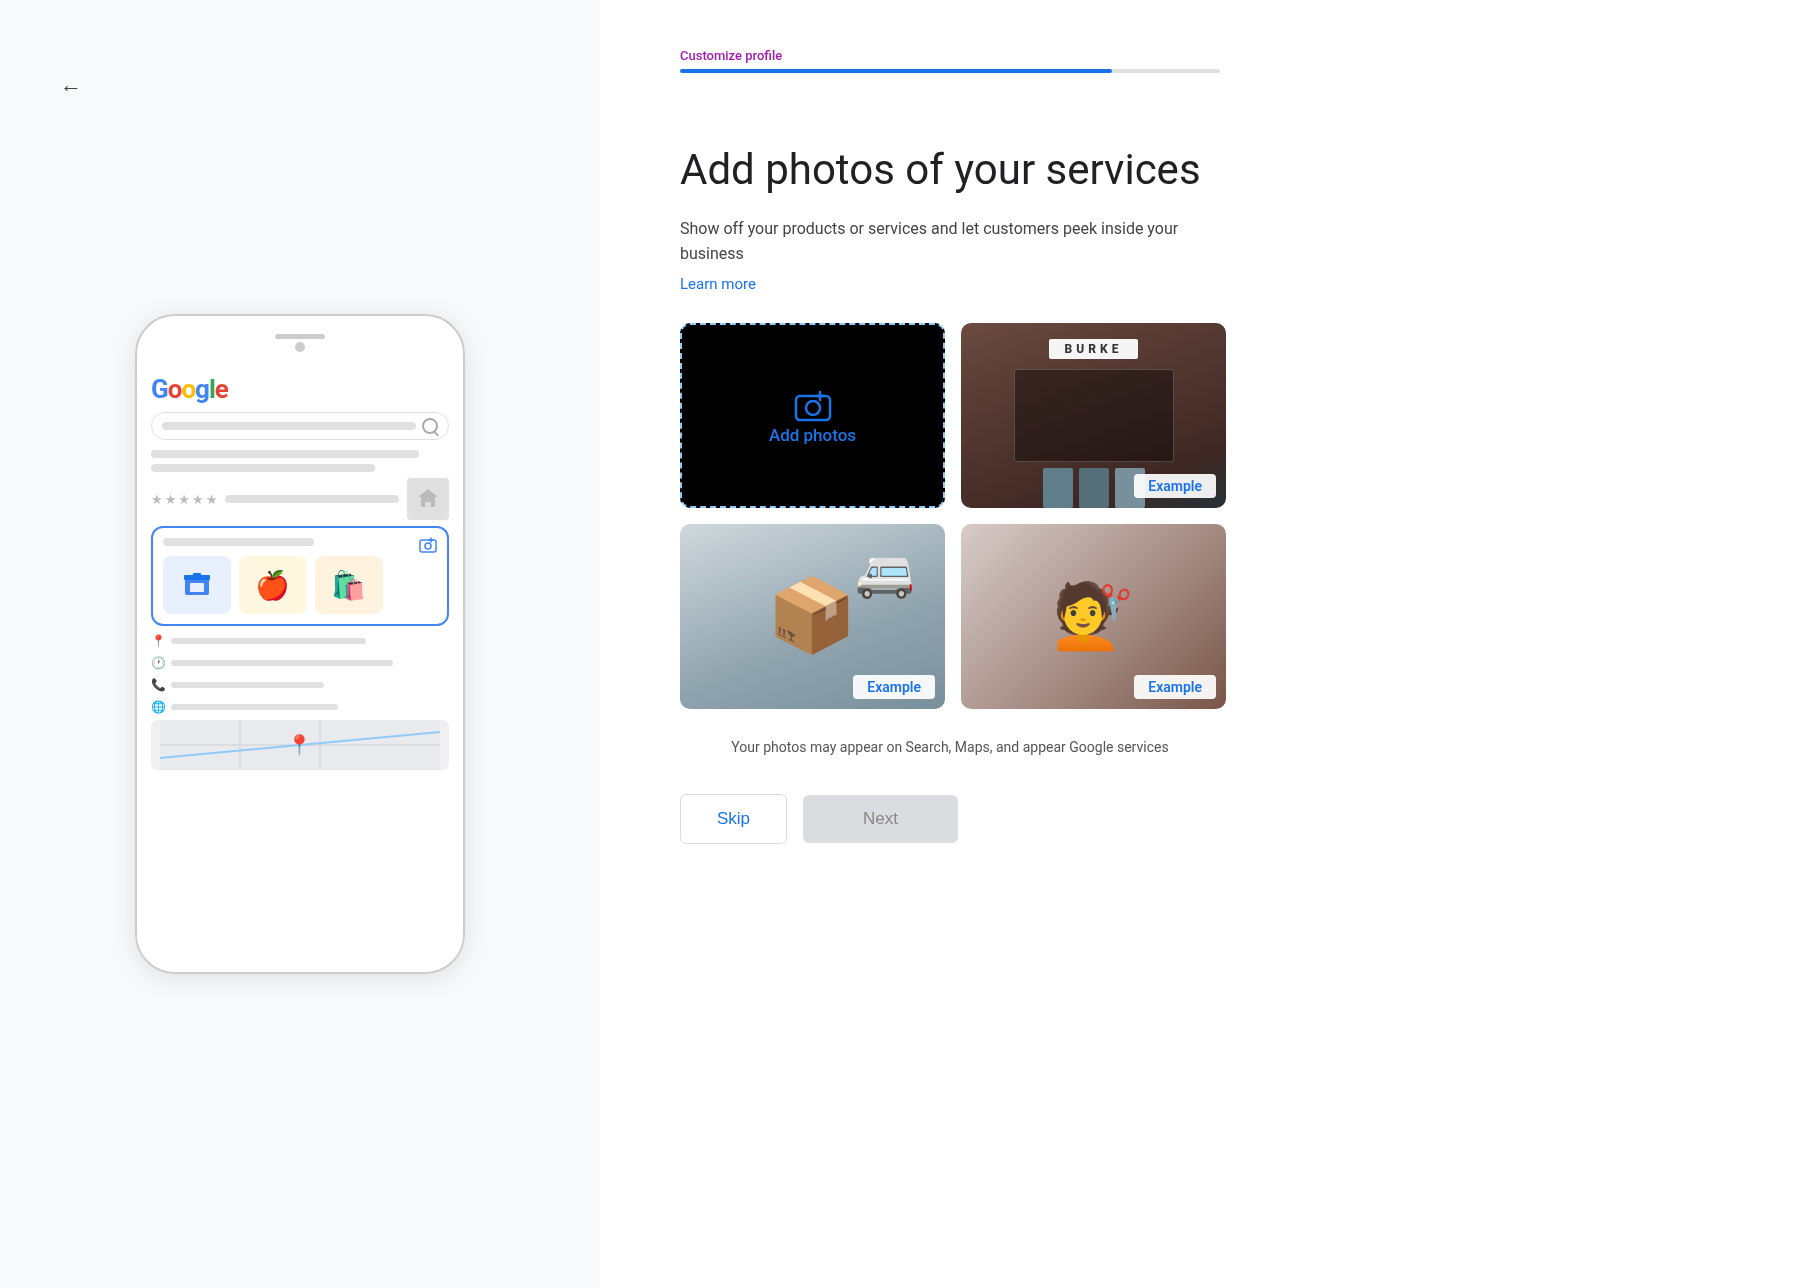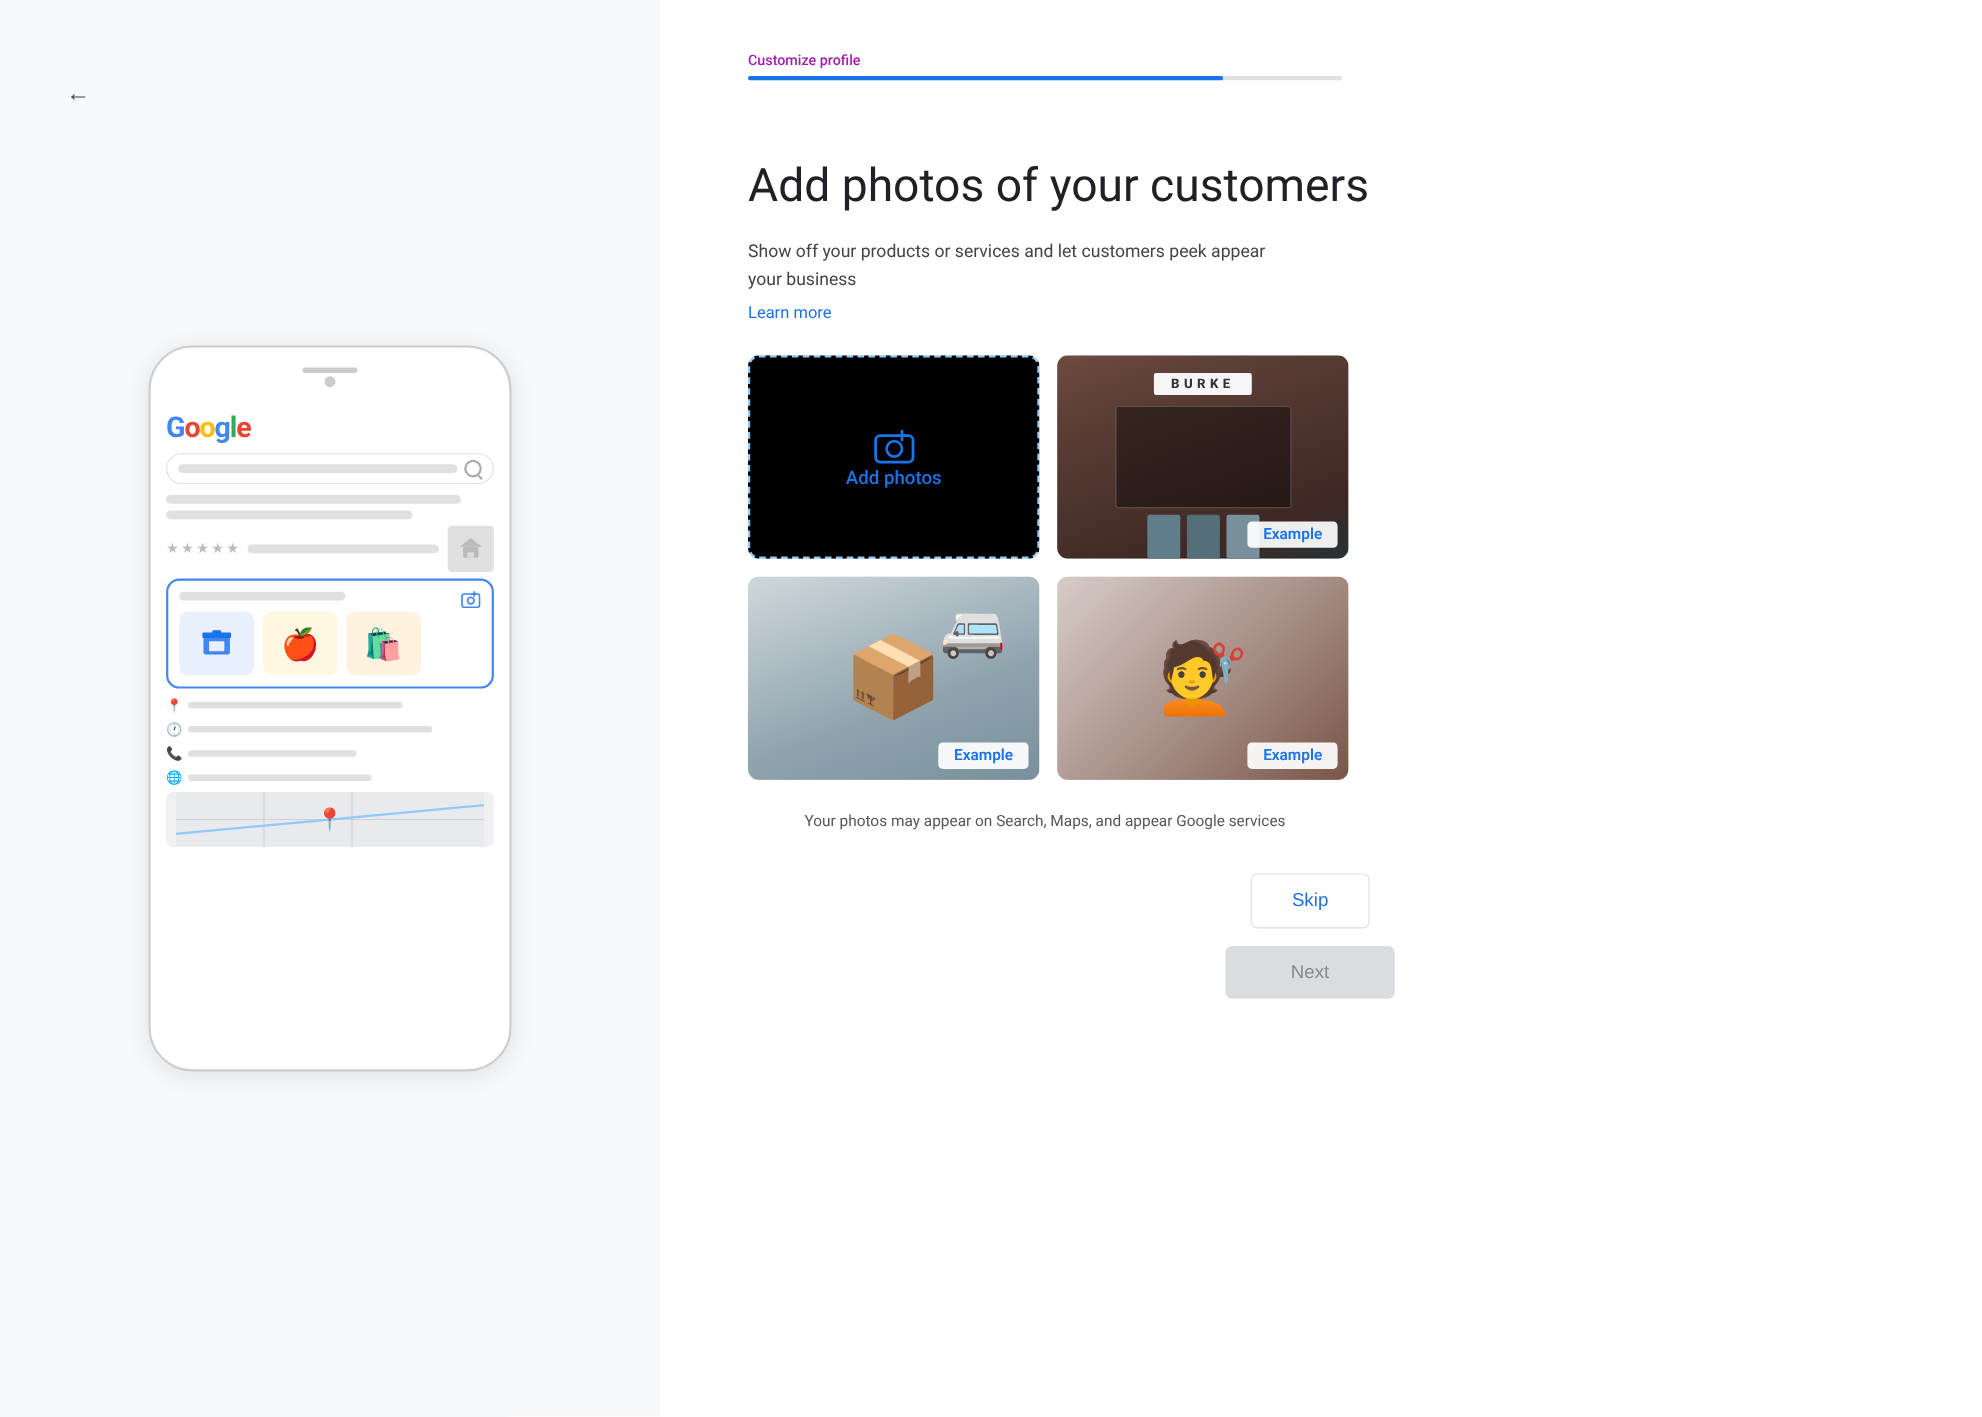--- a/index.html
+++ b/index.html
@@ -345,21 +345,20 @@
       text-align: center;
       margin-bottom: 36px;
       max-width: 540px;
       line-height: 1.5;
     }
 
     .action-buttons {
       display: flex;
       gap: 16px;
       align-items: center;
-      flex-direction: column;
     }
 
     .skip-btn {
       padding: 14px 36px;
       border: 1.5px solid #dadce0;
       border-radius: 6px;
       background: #fff;
       color: #1a73e8;
       font-size: 17px;
       font-weight: 500;
@@ -499,23 +498,23 @@
 
 <div class="right-panel">
 
   <div style="margin-bottom: 36px;">
     <div class="step-label">Customize profile</div>
     <div class="progress-bar-container">
       <div class="progress-bar-fill"></div>
     </div>
   </div>
 
-  <h1 class="main-title">Add photos of your customers</h1>
-
-  <p class="description">Show off your products or services and let customers peek appear your business</p>
+  <h1 class="main-title">Add photos of your services</h1>
+
+  <p class="description">Show off your products or services and let customers peek inside your business</p>
 
   <a class="learn-more-link">Learn more</a>
 
   <div class="photos-grid">
 
     <div class="add-photos-box">
       <div class="camera-svg">
         <svg width="40" height="40" viewBox="0 0 40 40" fill="none">
           <rect x="3" y="11" width="34" height="24" rx="4" stroke="#1a73e8" stroke-width="2.5" fill="none"></rect>
           <circle cx="20" cy="23" r="7" stroke="#1a73e8" stroke-width="2.5" fill="none"></circle>

